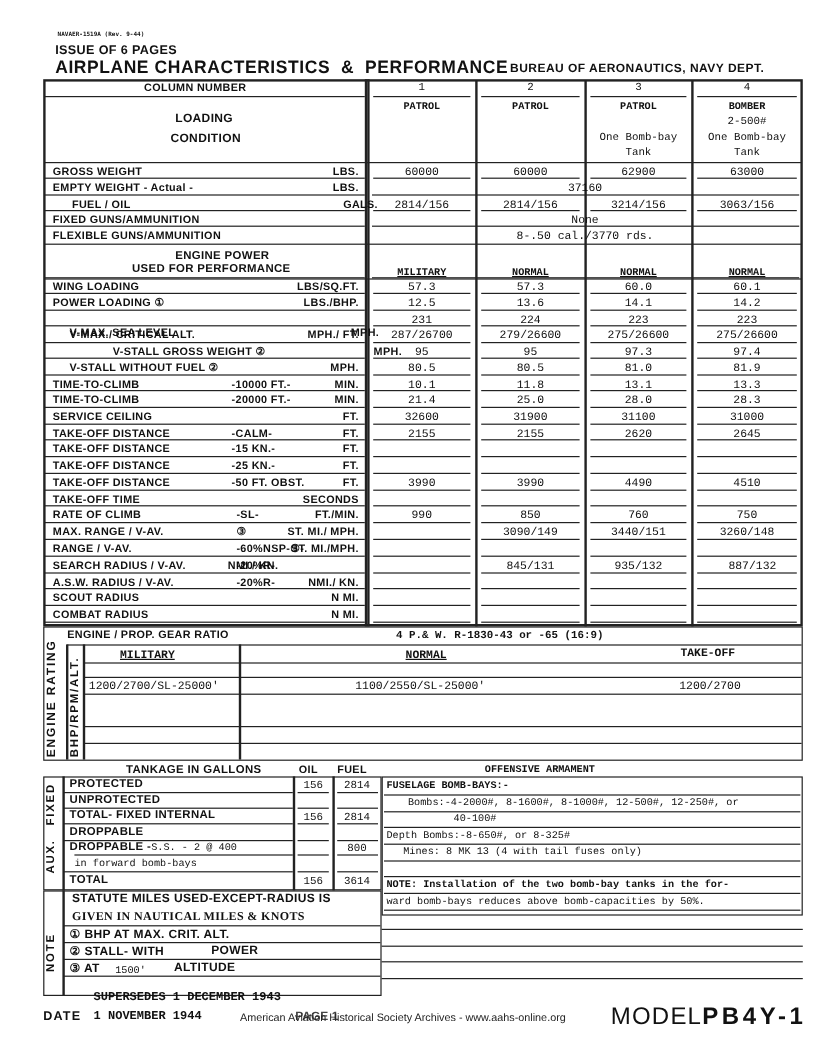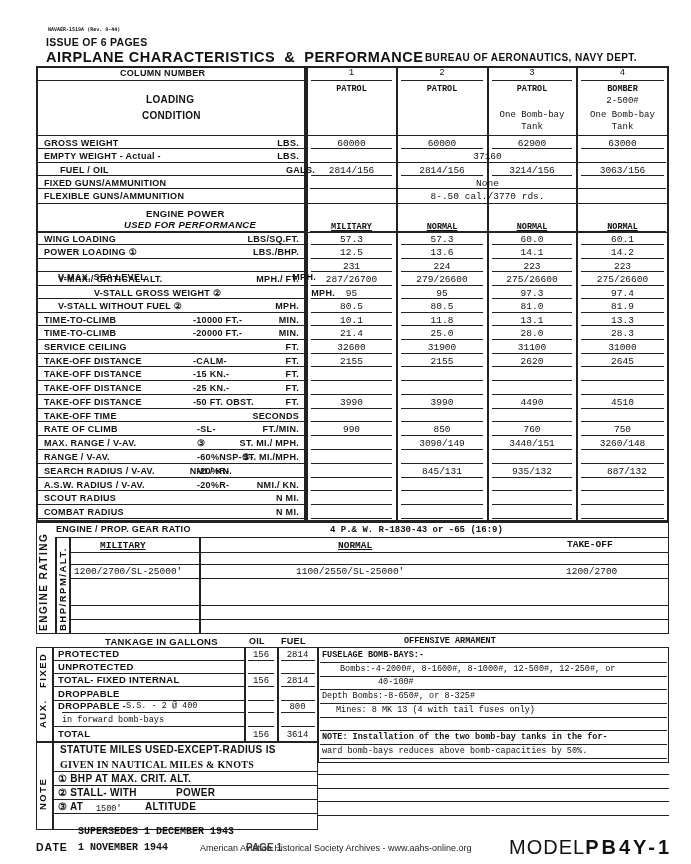--- a/index.html
+++ b/index.html
@@ -67,21 +67,21 @@
     <div class="hline" style="left:581px;top:80px;width:83px;"></div>
     <div class="val tw" style="left:577px;top:84px;width:91px;font-size:8.5px;">BOMBER</div>
     <div class="val" style="left:577px;top:96px;width:91px;font-size:9px;">2-500#</div>
     <div class="val" style="left:577px;top:110px;width:91px;font-size:9px;">One Bomb-bay</div>
     <div class="val" style="left:577px;top:122px;width:91px;font-size:9px;">Tank</div>
     <div class="hline" style="left:37px;top:135px;width:631px;"></div>
   </div>
 
 <div id="rows">
     <div class="lbl" style="left:146px;top:208px;font-size:9.5px;">ENGINE POWER</div>
-    <div class="lbl" style="left:124px;top:219px;font-size:9.5px;font-style:italic;">USED FOR PERFORMANCE</div>
+    <div class="lbl" style="left:110px;top:219px;font-size:9.5px;">USED FOR PERFORMANCE</div>
     <div class="val tw" style="left:307px;top:222px;width:89px;font-size:8.5px;text-decoration:underline;">MILITARY</div>
     <div class="val tw" style="left:397px;top:222px;width:90px;font-size:8.5px;text-decoration:underline;">NORMAL</div>
     <div class="val tw" style="left:488px;top:222px;width:88px;font-size:8.5px;text-decoration:underline;">NORMAL</div>
     <div class="val tw" style="left:577px;top:222px;width:91px;font-size:8.5px;text-decoration:underline;">NORMAL</div>
     <div class="hline" style="left:37px;top:203px;width:631px;"></div>
     <div class="hline" style="left:37px;top:232px;width:631px;"></div>
     <div style="position:absolute;left:37px;top:137px;width:631px;height:13px;">
       <div class="lbl" style="left:7px;top:1px;">GROSS WEIGHT</div>
       <div class="lbl" style="right:369px;top:1px;text-align:right;">LBS.</div>
     </div>

